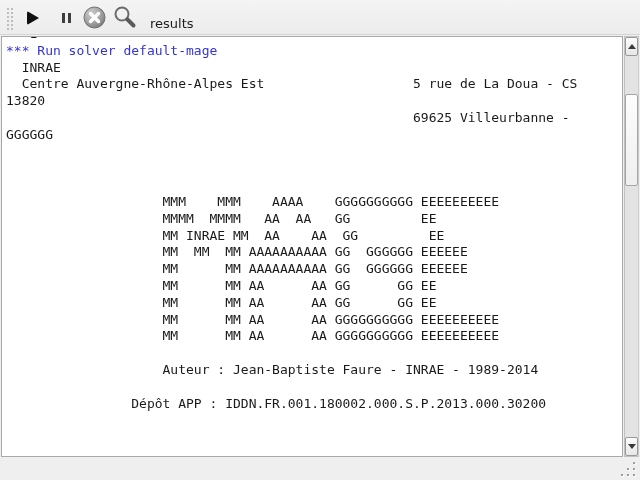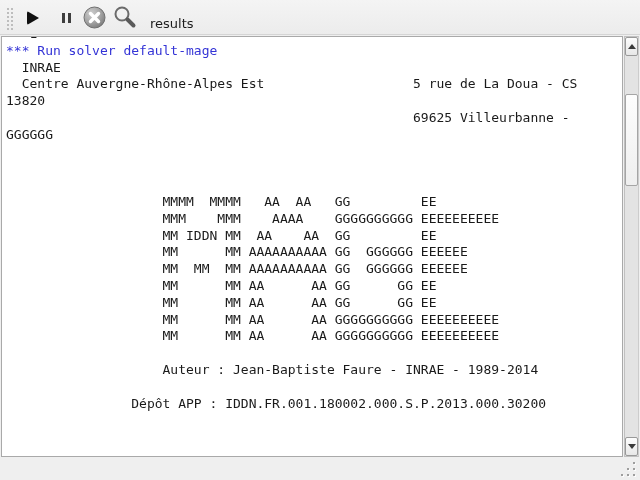--- a/index.html
+++ b/index.html
@@ -99,25 +99,25 @@
         <div class="line">   1</div>
         <div class="line command">*** Run solver default-mage</div>
         <div class="line">  INRAE</div>
         <div class="line">  Centre Auvergne-Rhône-Alpes Est                   5 rue de La Doua - CS</div>
         <div class="line">13820</div>
         <div class="line">                                                    69625 Villeurbanne -</div>
         <div class="line">GGGGGG</div>
         <div class="line">&nbsp;</div>
         <div class="line">&nbsp;</div>
         <div class="line">&nbsp;</div>
+        <div class="line">                    MMM    MMM    AAAA    GGGGGGGGGG EEEEEEEEEE</div>
         <div class="line">                    MMMM  MMMM   AA  AA   GG         EE</div>
-        <div class="line">                    MMM    MMM    AAAA    GGGGGGGGGG EEEEEEEEEE</div>
-        <div class="line">                    MM IDDN MM  AA    AA  GG         EE</div>
+        <div class="line">                    MM INRAE MM  AA    AA  GG         EE</div>
+        <div class="line">                    MM  MM  MM AAAAAAAAAA GG  GGGGGG EEEEEE</div>
         <div class="line">                    MM      MM AAAAAAAAAA GG  GGGGGG EEEEEE</div>
-        <div class="line">                    MM  MM  MM AAAAAAAAAA GG  GGGGGG EEEEEE</div>
         <div class="line">                    MM      MM AA      AA GG      GG EE</div>
         <div class="line">                    MM      MM AA      AA GG      GG EE</div>
         <div class="line">                    MM      MM AA      AA GGGGGGGGGG EEEEEEEEEE</div>
         <div class="line">                    MM      MM AA      AA GGGGGGGGGG EEEEEEEEEE</div>
         <div class="line">&nbsp;</div>
         <div class="line">                    Auteur : Jean-Baptiste Faure - INRAE - 1989-2014</div>
         <div class="line">&nbsp;</div>
         <div class="line">                Dépôt APP : IDDN.FR.001.180002.000.S.P.2013.000.30200</div>
       </div>
   </div>

